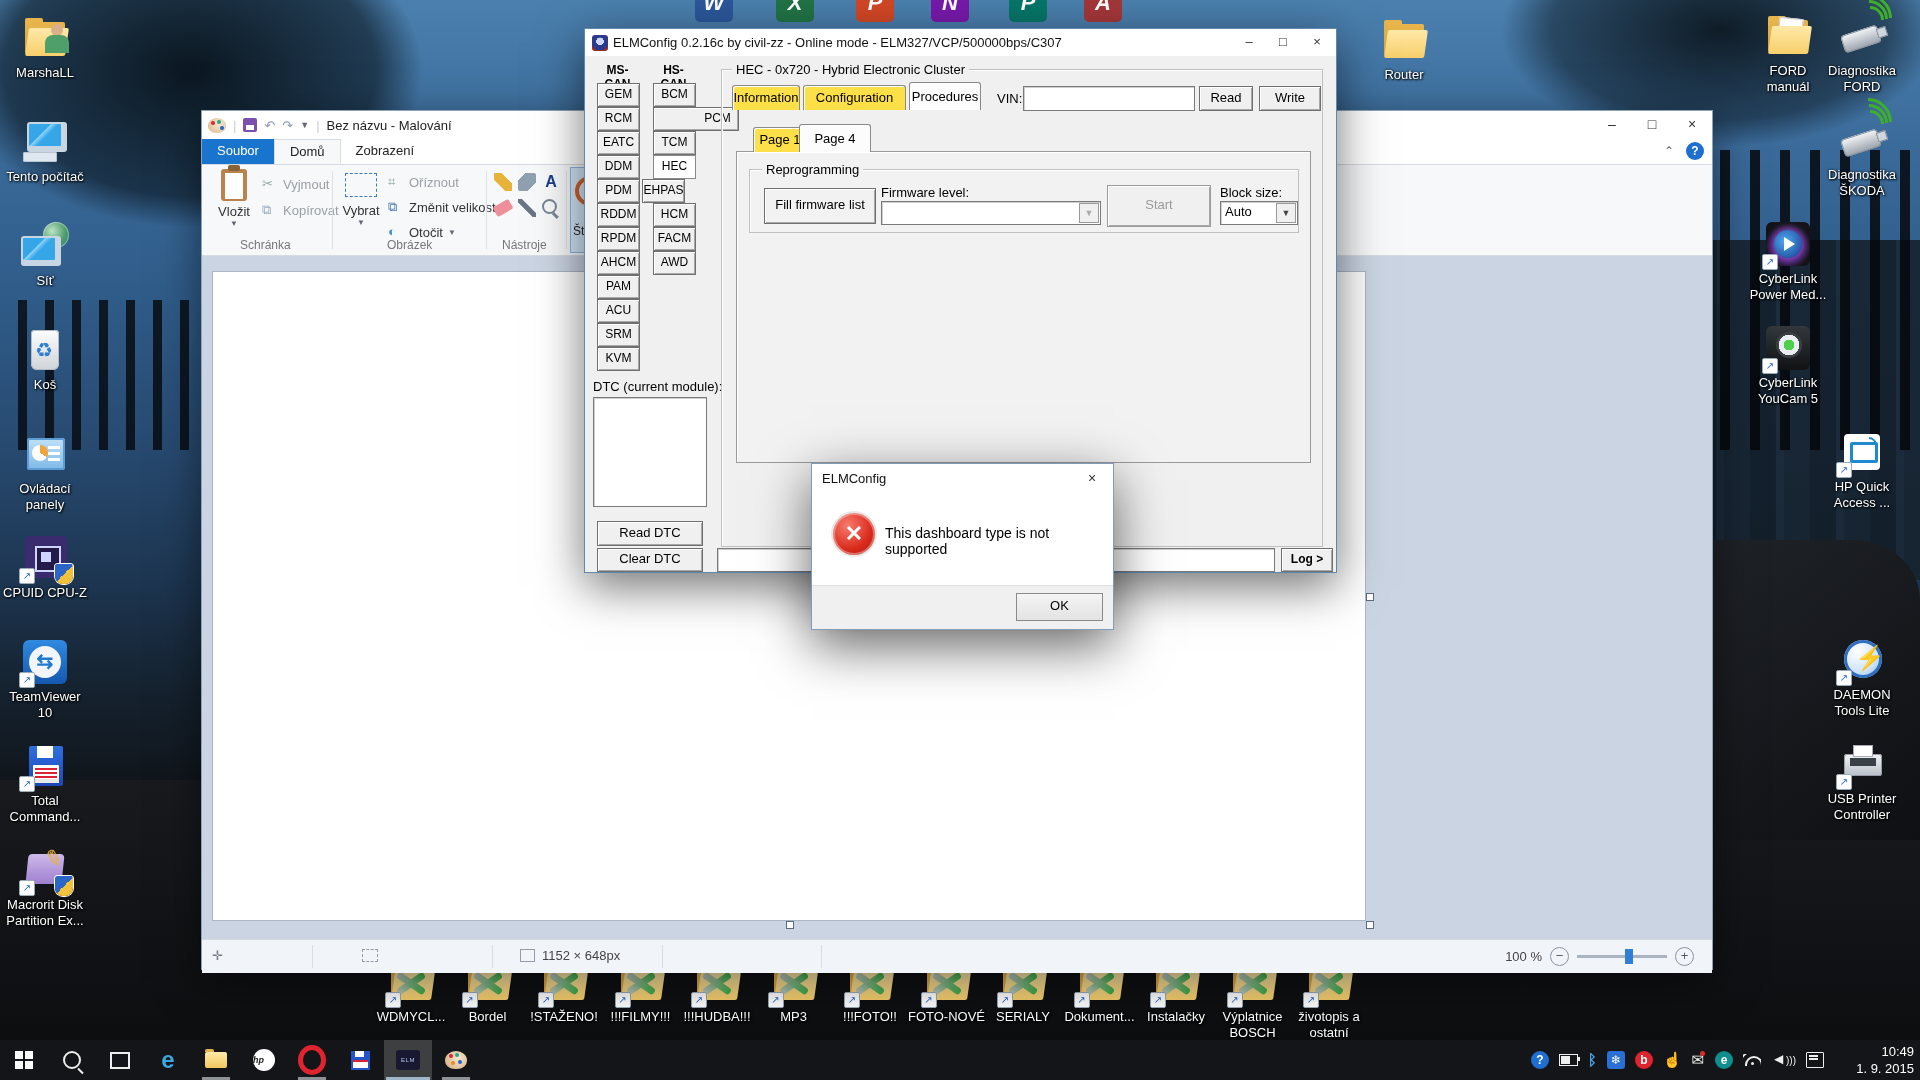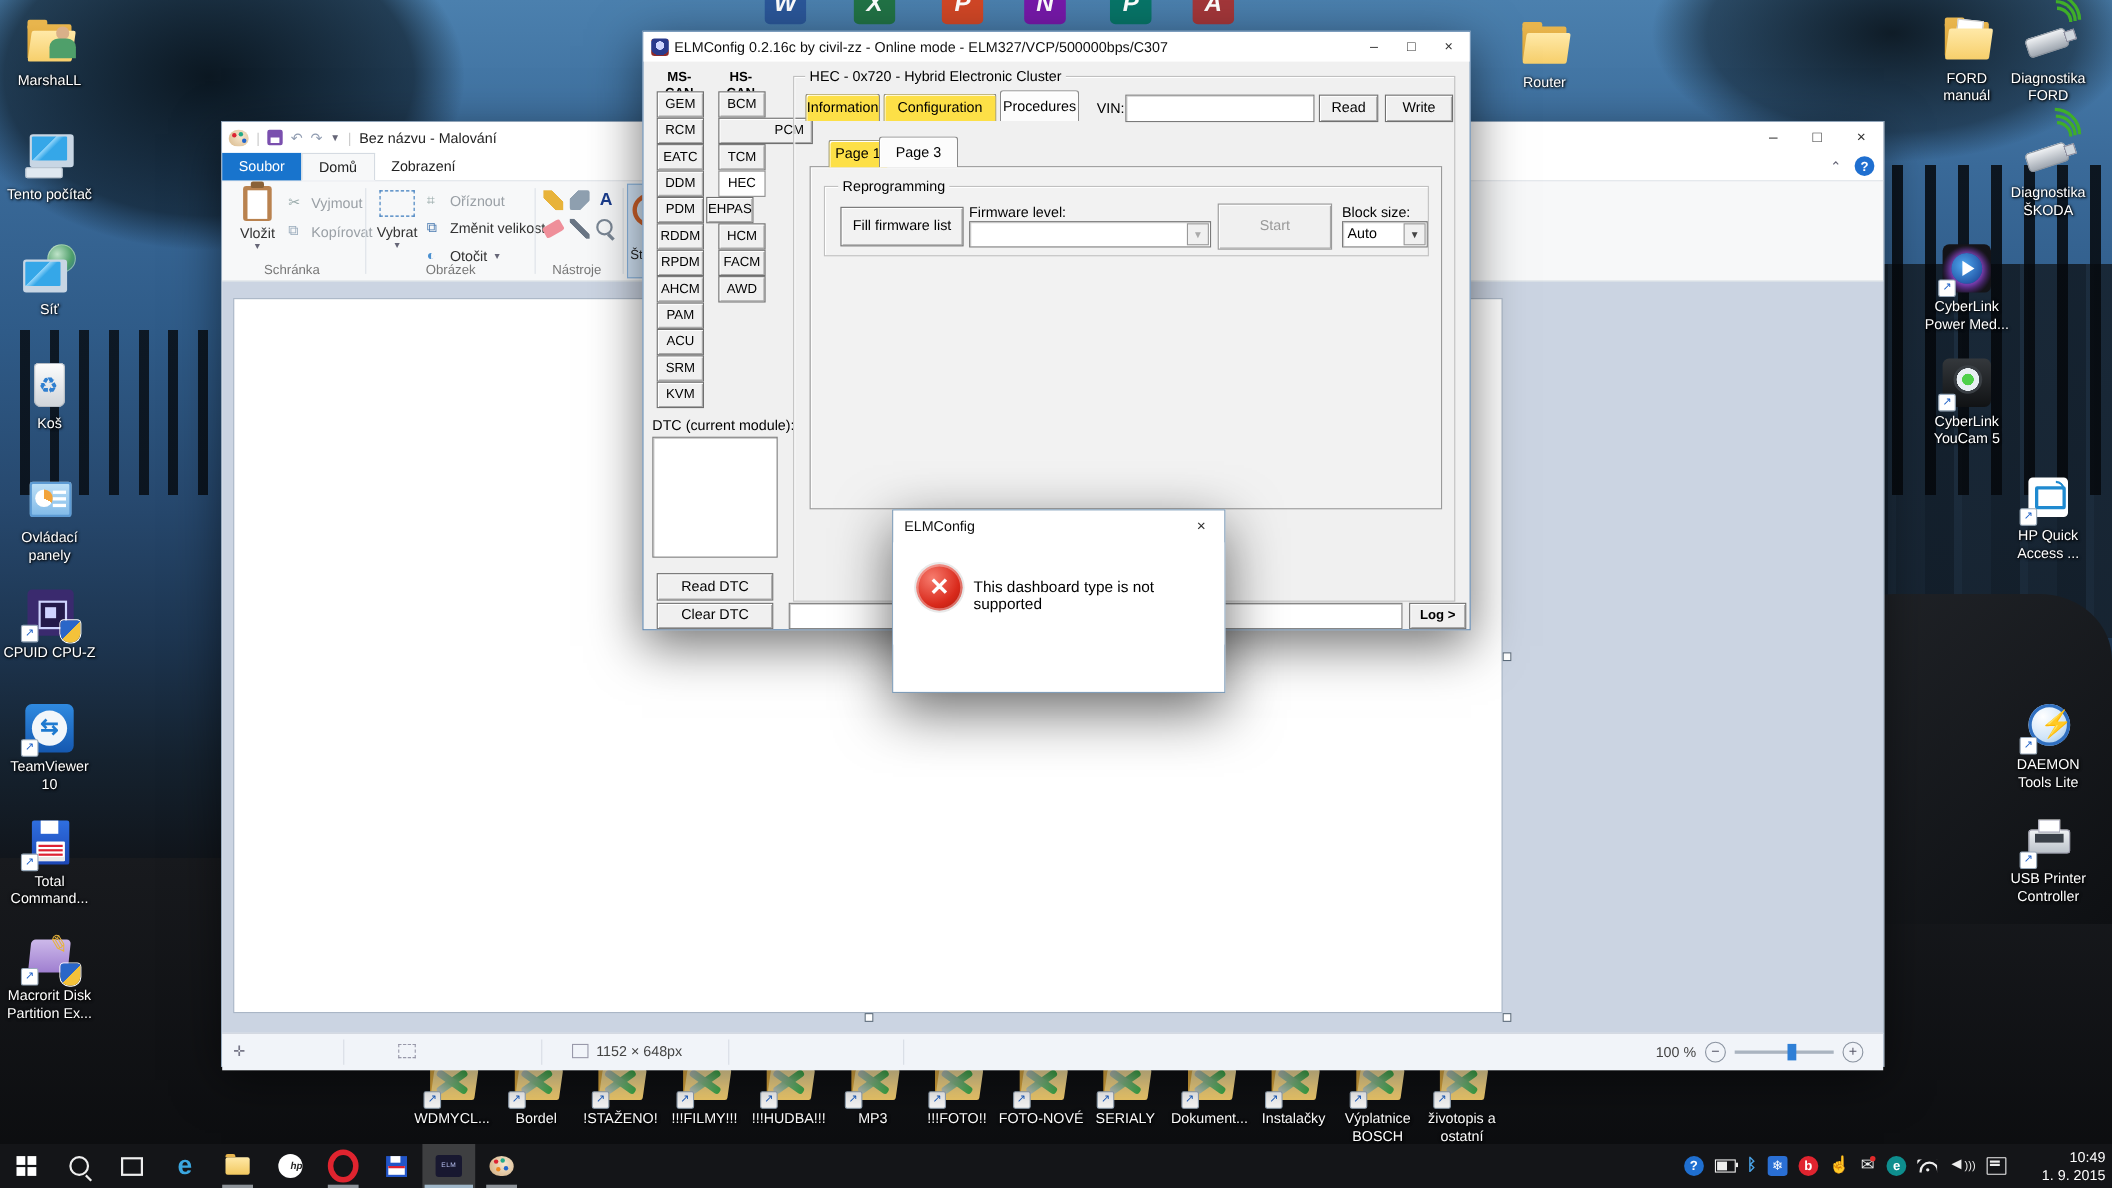--- a/index.html
+++ b/index.html
@@ -204,21 +204,21 @@
   .tbi.active::after{content:"";position:absolute;left:2px;bottom:0;width:44px;height:3px;background:#9fb6c8;}
   .winlogo{display:grid;grid-template-columns:8px 8px;grid-auto-rows:8px;gap:2px;}
   .winlogo i{background:#fff;}
   .srch{width:14px;height:14px;border:2px solid #eee;border-radius:50%;position:relative;}
   .srch::after{content:"";position:absolute;right:-5px;bottom:-5px;width:7px;height:2px;background:#eee;transform:rotate(45deg);}
   .tview{width:16px;height:13px;border:2px solid #eee;}
   .edge{font-size:24px;font-weight:bold;color:#3ba7e0;line-height:24px;}
   .tfold{width:22px;height:16px;background:linear-gradient(#ffe9a8,#f2c85f);border-radius:2px;position:relative;}
   .tfold::before{content:"";position:absolute;left:0;top:-3px;width:9px;height:3px;background:#e8b54d;border-radius:2px 2px 0 0;}
   .hp{width:22px;height:22px;border-radius:50%;background:#fff;color:#222;font-size:9px;font-weight:bold;
-    text-align:right;line-height:22px;font-style:italic;}
+    text-align:left;line-height:22px;font-style:italic;}
   .opera{width:18px;height:20px;border:5px solid #e0242f;border-radius:50%;}
   .tcflop{width:19px;height:19px;background:#2255c8;position:relative;}
   .tcflop::before{content:"";position:absolute;left:4px;top:0;width:9px;height:6px;background:#fff;}
   .tcflop::after{content:"";position:absolute;left:2px;bottom:2px;width:15px;height:8px;background:#fff;
     box-shadow:inset 0 2px 0 #d23;}
   .elmti{width:24px;height:20px;border-radius:3px;background:#181830;color:#b8c0f0;font-size:6px;
     text-align:center;line-height:20px;letter-spacing:.5px;}
   .tpal{width:22px;height:18px;border-radius:50% 50% 45% 45%;background:radial-gradient(circle at 60% 40%,#f6e7cf,#cfa87a);position:relative;}
   .tpal i{position:absolute;width:4px;height:4px;border-radius:50%;}
   .tray{position:absolute;right:96px;top:0;height:40px;display:flex;align-items:center;gap:10px;}
@@ -801,21 +801,21 @@
         <div class="etab on" style="left: 324px; top: 56px; width: 70px; line-height: 27px;">Procedures</div>
       </div>
     <div class="lbl13" style="left:412px;top:62px">VIN:</div>
     <div class="abs sunken" style="left:438px;top:57px;width:170px;height:23px"></div>
     <div class="abs btn3d" style="left:614px;top:57px;width:52px;height:23px;line-height:21px">Read</div>
     <div class="abs btn3d" style="left:674px;top:57px;width:60px;height:23px;line-height:21px">Write</div>
 
     <div class="abs" style="left:151px;top:122px;width:573px;height:310px;background:#f2f2f2;border:1px solid #9a9a9a;box-shadow:inset 1px 1px 0 #fff"></div>
     <div id="page-tabs">
         <div class="etab" style="left: 168px; top: 98px; width: 52px; line-height: 23px; z-index: 3;">Page 1</div>
-        <div class="etab on" style="left: 214px; top: 98px; width: 70px; line-height: 27px; z-index: 3;">Page 3</div>
+        <div class="etab on" style="left: 214px; top: 98px; width: 70px; line-height: 27px; z-index: 3;">Page 4</div>
       </div>
 
     <div class="abs gbox" style="left:164px;top:140px;width:548px;height:62px;background:#f2f2f2">
       <span class="glabel" style="left:12px;background:#f2f2f2">Reprogramming</span>
       <div class="abs btn3d" style="left:14px;top:18px;width:110px;height:34px;line-height:32px;background:#f2f2f2">Fill firmware list</div>
       <div class="lbl13" style="left:131px;top:15px">Firmware level:</div>
       <div class="combo dis" style="left:131px;top:31px;width:218px;height:22px">
         <span style="font-size:13px;padding-left:3px"></span><span class="arr">▼</span>
       </div>
       <div class="abs btn3d dis" style="left:357px;top:15px;width:102px;height:40px;line-height:38px">Start</div>
@@ -834,20 +834,23 @@
   <div id="dlg" class="abs">
     <div class="d-title">
       <span class="txt">ELMConfig</span>
       <span class="x">×</span>
     </div>
     <div class="d-body">
       <div class="erricon">
           <span>✕</span>
         </div>
       <div class="d-msg">This dashboard type is not supported</div>
+    </div>
+    <div class="d-foot">
+      <div class="okbtn">OK</div>
     </div>
   </div>
 
   <div id="taskbar">
     <div id="tb-icons">
         <div class="tbi" style="left: 0px;">
           <span class="winlogo">
             <i></i>
             <i></i>
             <i></i>

